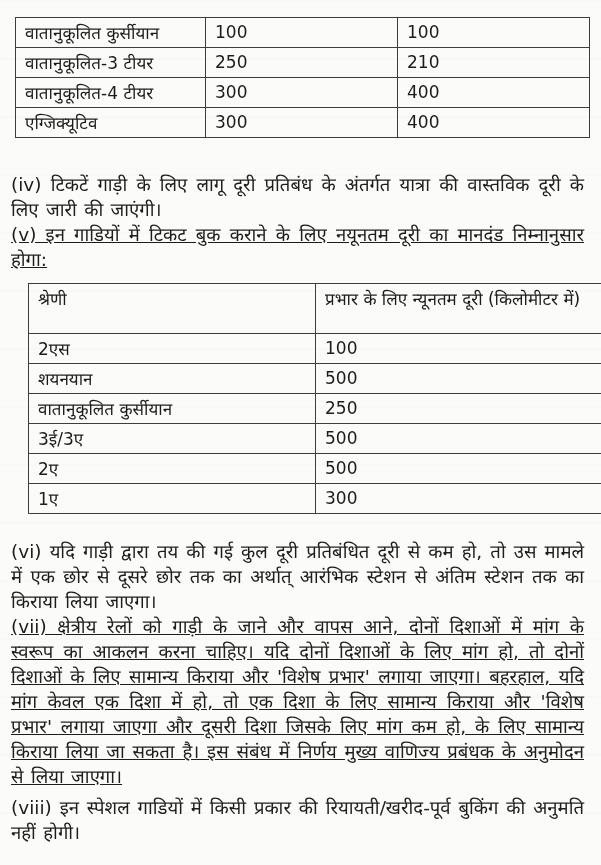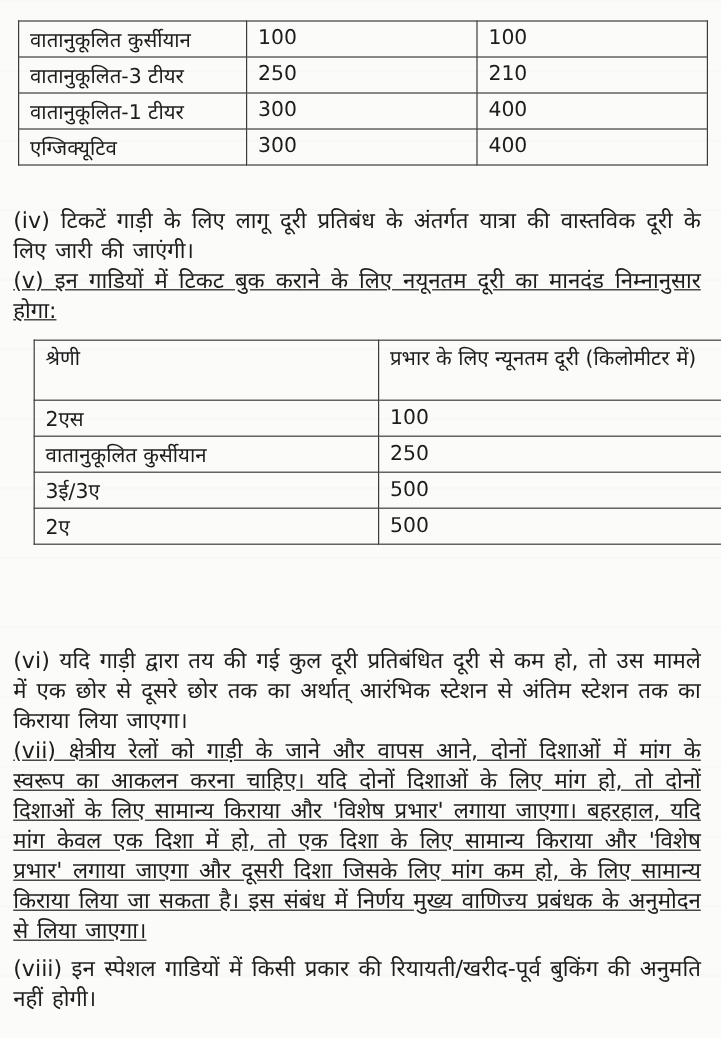--- a/index.html
+++ b/index.html
@@ -82,21 +82,21 @@
         <td>वातानुकूलित कुर्सीयान</td>
         <td>100</td>
         <td>100</td>
       </tr>
       <tr>
         <td>वातानुकूलित-3 टीयर</td>
         <td>250</td>
         <td>210</td>
       </tr>
       <tr>
-        <td>वातानुकूलित-1 टीयर</td>
+        <td>वातानुकूलित-4 टीयर</td>
         <td>300</td>
         <td>400</td>
       </tr>
       <tr>
         <td>एग्जिक्यूटिव</td>
         <td>300</td>
         <td>400</td>
       </tr>
     </tbody>
   </table>
@@ -114,31 +114,39 @@
         <th>श्रेणी</th>
         <th>प्रभार के लिए न्यूनतम दूरी (किलोमीटर में)</th>
       </tr>
     </thead>
     <tbody>
       <tr>
         <td>2एस</td>
         <td>100</td>
       </tr>
       <tr>
+        <td>शयनयान</td>
+        <td>500</td>
+      </tr>
+      <tr>
         <td>वातानुकूलित कुर्सीयान</td>
         <td>250</td>
       </tr>
       <tr>
         <td>3ई/3ए</td>
         <td>500</td>
       </tr>
       <tr>
         <td>2ए</td>
         <td>500</td>
       </tr>
+      <tr>
+        <td>1ए</td>
+        <td>300</td>
+      </tr>
     </tbody>
   </table>
 
   <p class="para para-vi">(vi) यदि गाड़ी द्वारा तय की गई कुल दूरी प्रतिबंधित दूरी से कम हो, तो उस मामले में एक छोर से दूसरे छोर तक का अर्थात् आरंभिक स्टेशन से अंतिम स्टेशन तक का किराया लिया जाएगा।</p>
   <p class="para para-vii">(vii) क्षेत्रीय रेलों को गाड़ी के जाने और वापस आने, दोनों दिशाओं में मांग के स्वरूप का आकलन करना चाहिए। यदि दोनों दिशाओं के लिए मांग हो, तो दोनों दिशाओं के लिए सामान्य किराया और 'विशेष प्रभार' लगाया जाएगा। बहरहाल, यदि मांग केवल एक दिशा में हो, तो एक दिशा के लिए सामान्य किराया और 'विशेष प्रभार' लगाया जाएगा और दूसरी दिशा जिसके लिए मांग कम हो, के लिए सामान्य किराया लिया जा सकता है। इस संबंध में निर्णय मुख्य वाणिज्य प्रबंधक के अनुमोदन से लिया जाएगा।</p>
   <p class="para para-viii">(viii) इन स्पेशल गाडियों में किसी प्रकार की रियायती/खरीद-पूर्व बुकिंग की अनुमति नहीं होगी।</p>
 
 </div>
 
 </body></html>

